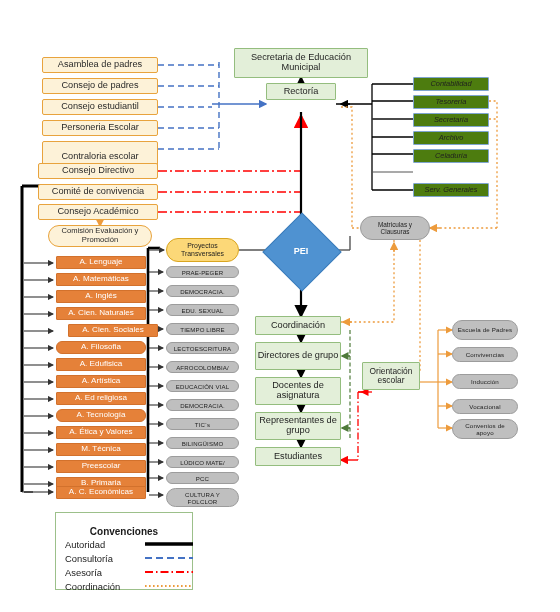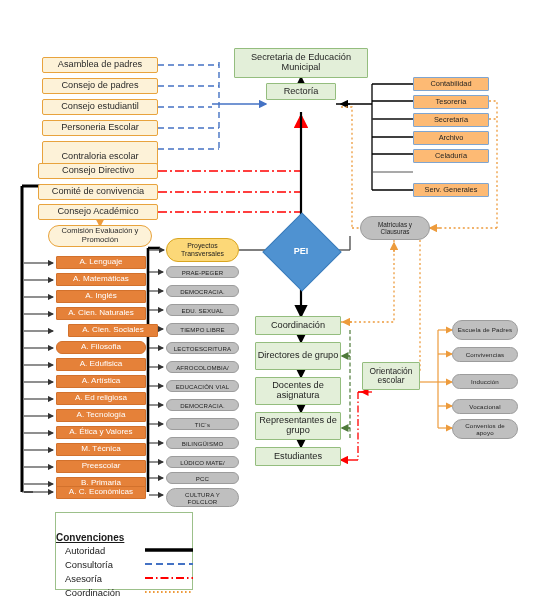--- a/index.html
+++ b/index.html
@@ -29,22 +29,22 @@
   .yellow.small{font-size:7.6px;line-height:1.15;border-radius:11px;}
 
   
   .green{
     background:#e3efd9;border:1px solid #94bd7e;border-radius:1px;
     font-size:9.2px;color:#1f1f1f;
   }
 
   
   .blue{
-    background:#fdba74;border:1px solid #7fa5d0;border-radius:1px;
-    font-size:7.4px;color:#1f1f1f;
+    background:#4d7c0f;border:1px solid #7fa5d0;border-radius:1px;
+    font-size:7.4px;color:#1f1f1f;font-style:italic;
   }
 
   
   .orange{
     background:#e58139;border:1px solid #d2712c;border-radius:1px;
     font-size:8.1px;color:#ffffff;
   }
 
   
   .pill{
@@ -73,22 +73,22 @@
     position:absolute;display:flex;align-items:center;justify-content:center;
     font-size:9px;font-weight:bold;color:#ffffff;
   }
 
   
   #legend{
     position:absolute;background:#ffffff;border:1px solid #9cc08a;
     box-sizing:border-box;
   }
   #legend-title{
-    text-align:left;font-size:10px;font-weight:bold;text-decoration:underline;
-    margin-top:19px;color:#1a1a1a;
+    text-align:center;font-size:10px;font-weight:bold;
+    margin-top:13px;color:#1a1a1a;
   }
   .legend-row{display:flex;align-items:center;height:14px;padding-left:9px;}
   .legend-label{font-size:9.4px;width:80px;color:#1a1a1a;}
   .legend-swatch{flex:1;height:10px;position:relative;margin-right:9px;}
   .legend-swatch svg{position:absolute;left:0;top:0;}
 </style>
 </head>
 <body>
 
 <div id="stage">
@@ -277,21 +277,21 @@
 
   <div class="node orange" style="left:56px;top:256px;width:90px;height:13px;">A. Lenguaje</div>
   <div class="node orange" style="left:56px;top:273px;width:90px;height:13px;">A. Matemáticas</div>
   <div class="node orange" style="left:56px;top:290px;width:90px;height:13px;">A. Inglés</div>
   <div class="node orange" style="left:56px;top:307px;width:90px;height:13px;">A. Cien. Naturales</div>
   <div class="node orange" style="left:68px;top:324px;width:90px;height:13px;">A. Cien. Sociales</div>
   <div class="node orange" style="left:56px;top:341px;width:90px;height:13px;border-radius:6px;">A. Filosofia</div>
   <div class="node orange" style="left:56px;top:358px;width:90px;height:13px;">A. Edufisica</div>
   <div class="node orange" style="left:56px;top:375px;width:90px;height:13px;">A. Artística</div>
   <div class="node orange" style="left:56px;top:392px;width:90px;height:13px;">A. Ed religiosa</div>
-  <div class="node orange" style="left:56px;top:409px;width:90px;height:13px;">A. Tecnología</div>
+  <div class="node orange" style="left:56px;top:409px;width:90px;height:13px;border-radius:6px;">A. Tecnología</div>
   <div class="node orange" style="left:56px;top:426px;width:90px;height:13px;">A. Ética y Valores</div>
   <div class="node orange" style="left:56px;top:443px;width:90px;height:13px;">M. Técnica</div>
   <div class="node orange" style="left:56px;top:460px;width:90px;height:13px;">Preescolar</div>
   <div class="node orange" style="left:56px;top:477px;width:90px;height:13px;">B. Primaria</div>
   <div class="node orange" style="left:56px;top:486px;width:90px;height:13px;">A. C. Económicas</div>
 
   <div class="node pill-yellow" style="left:166px;top:238px;width:73px;height:24px;padding:0 3px;">Proyectos Transversales</div>
 
   <div class="node pill" style="left:166px;top:266px;width:73px;height:12px;">PRAE-PEGER</div>
   <div class="node pill" style="left:166px;top:285px;width:73px;height:12px;">DEMOCRACIA.</div>

